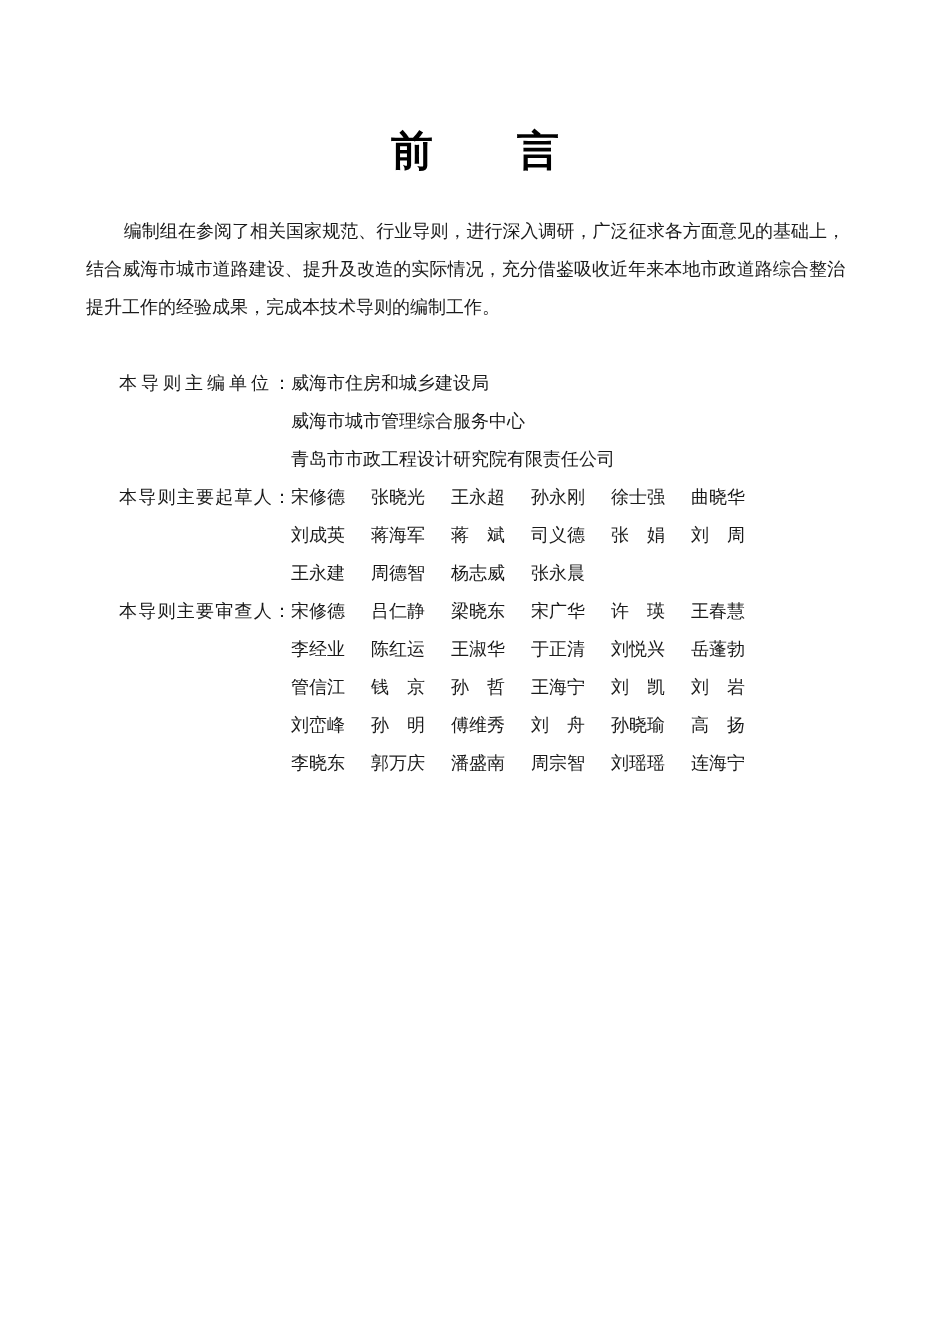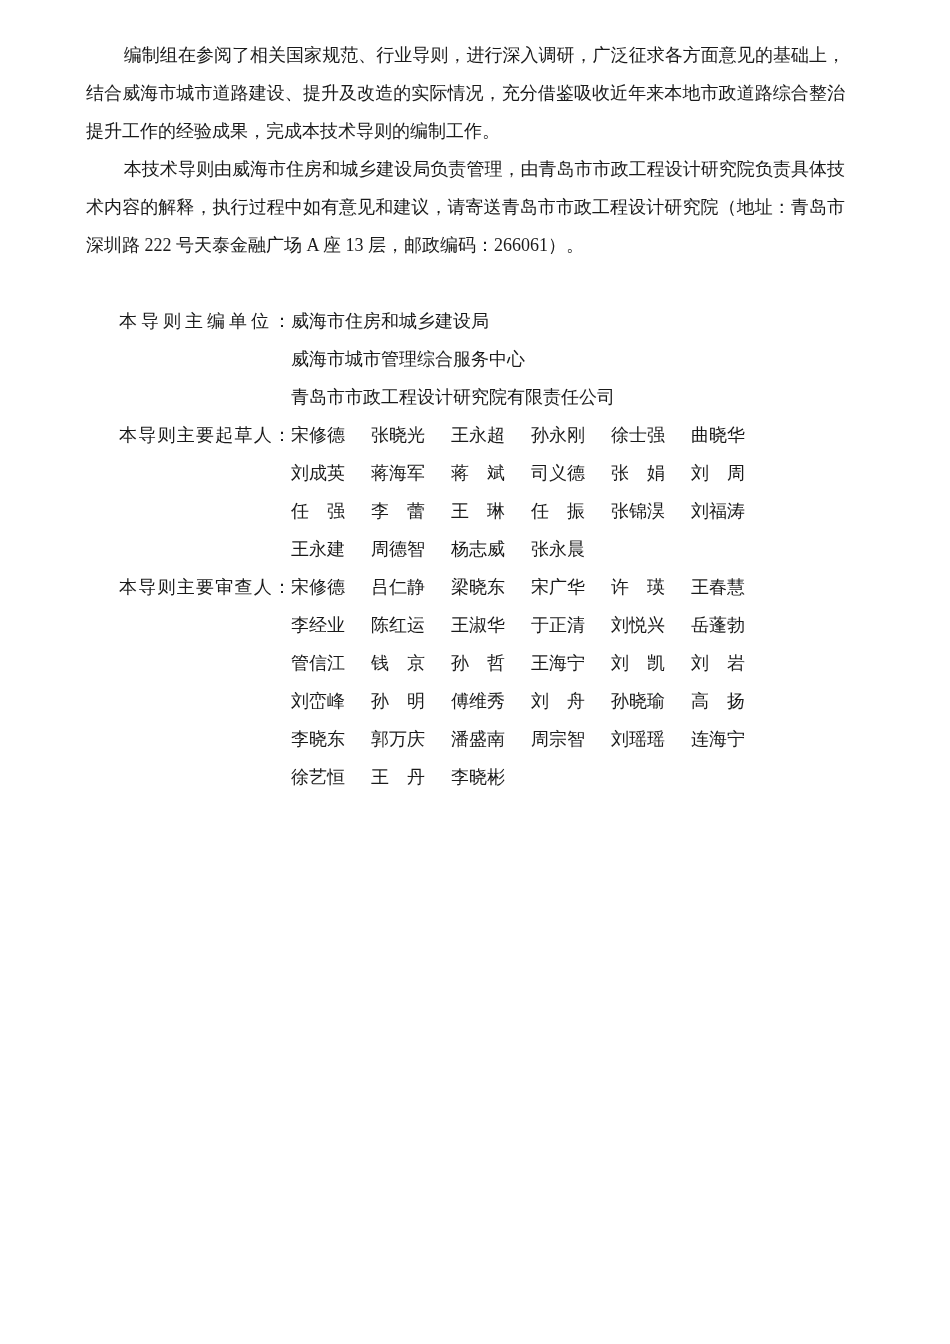--- a/index.html
+++ b/index.html
@@ -66,65 +66,59 @@
     margin-right: 22px;
     white-space: pre;
   }
   .name:last-child { margin-right: 0; }
 </style>
 </head>
 <body>
 
 <div class="page">
 
+  <h1 class="doc-title">前　　言</h1>
 
   <div class="content">
 
     <p class="para">编制组在参阅了相关国家规范、行业导则，进行深入调研，广泛征求各方面意见的基础上，结合威海市城市道路建设、提升及改造的实际情况，充分借鉴吸收近年来本地市政道路综合整治提升工作的经验成果，完成本技术导则的编制工作。</p>
-    <p class="para">本技术导则由威海市住房和城乡建设局负责管理，由青岛市市政工程设计研究院负责具体技术内容的解释，执行过程中如有意见和建议，请寄送青岛市市政工程设计研究院（地址：青岛市深圳路 222 号天泰金融广场 A 座 13 层，邮政编码：266061）。</p>
 
     <div class="credits">
 
       <div class="people-row">
         <span class="people-label">本导则主编单位：</span><span class="org">威海市住房和城乡建设局</span>
       </div>
       <div class="people-row">
         <span class="people-label empty"></span><span class="org">威海市城市管理综合服务中心</span>
       </div>
       <div class="people-row">
         <span class="people-label empty"></span><span class="org">青岛市市政工程设计研究院有限责任公司</span>
       </div>
 
       <div class="people-row">
         <span class="people-label">本导则主要起草人：</span><span class="name">宋修德</span><span class="name">张晓光</span><span class="name">王永超</span><span class="name">孙永刚</span><span class="name">徐士强</span><span class="name">曲晓华</span>
       </div>
       <div class="people-row">
         <span class="people-label empty"></span><span class="name">刘成英</span><span class="name">蒋海军</span><span class="name">蒋　斌</span><span class="name">司义德</span><span class="name">张　娟</span><span class="name">刘　周</span>
       </div>
       <div class="people-row">
-        <span class="people-label empty"></span><span class="name">任　强</span><span class="name">李　蕾</span><span class="name">王　琳</span><span class="name">任　振</span><span class="name">张锦淏</span><span class="name">刘福涛</span>
-      </div>
-      <div class="people-row">
         <span class="people-label empty"></span><span class="name">王永建</span><span class="name">周德智</span><span class="name">杨志威</span><span class="name">张永晨</span>
       </div>
 
       <div class="people-row">
         <span class="people-label">本导则主要审查人：</span><span class="name">宋修德</span><span class="name">吕仁静</span><span class="name">梁晓东</span><span class="name">宋广华</span><span class="name">许　瑛</span><span class="name">王春慧</span>
       </div>
       <div class="people-row">
         <span class="people-label empty"></span><span class="name">李经业</span><span class="name">陈红运</span><span class="name">王淑华</span><span class="name">于正清</span><span class="name">刘悦兴</span><span class="name">岳蓬勃</span>
       </div>
       <div class="people-row">
         <span class="people-label empty"></span><span class="name">管信江</span><span class="name">钱　京</span><span class="name">孙　哲</span><span class="name">王海宁</span><span class="name">刘　凯</span><span class="name">刘　岩</span>
       </div>
       <div class="people-row">
         <span class="people-label empty"></span><span class="name">刘峦峰</span><span class="name">孙　明</span><span class="name">傅维秀</span><span class="name">刘　舟</span><span class="name">孙晓瑜</span><span class="name">高　扬</span>
       </div>
       <div class="people-row">
         <span class="people-label empty"></span><span class="name">李晓东</span><span class="name">郭万庆</span><span class="name">潘盛南</span><span class="name">周宗智</span><span class="name">刘瑶瑶</span><span class="name">连海宁</span>
       </div>
-      <div class="people-row">
-        <span class="people-label empty"></span><span class="name">徐艺恒</span><span class="name">王　丹</span><span class="name">李晓彬</span>
-      </div>
 
     </div>
   </div>
 </div>
 
 </body></html>

